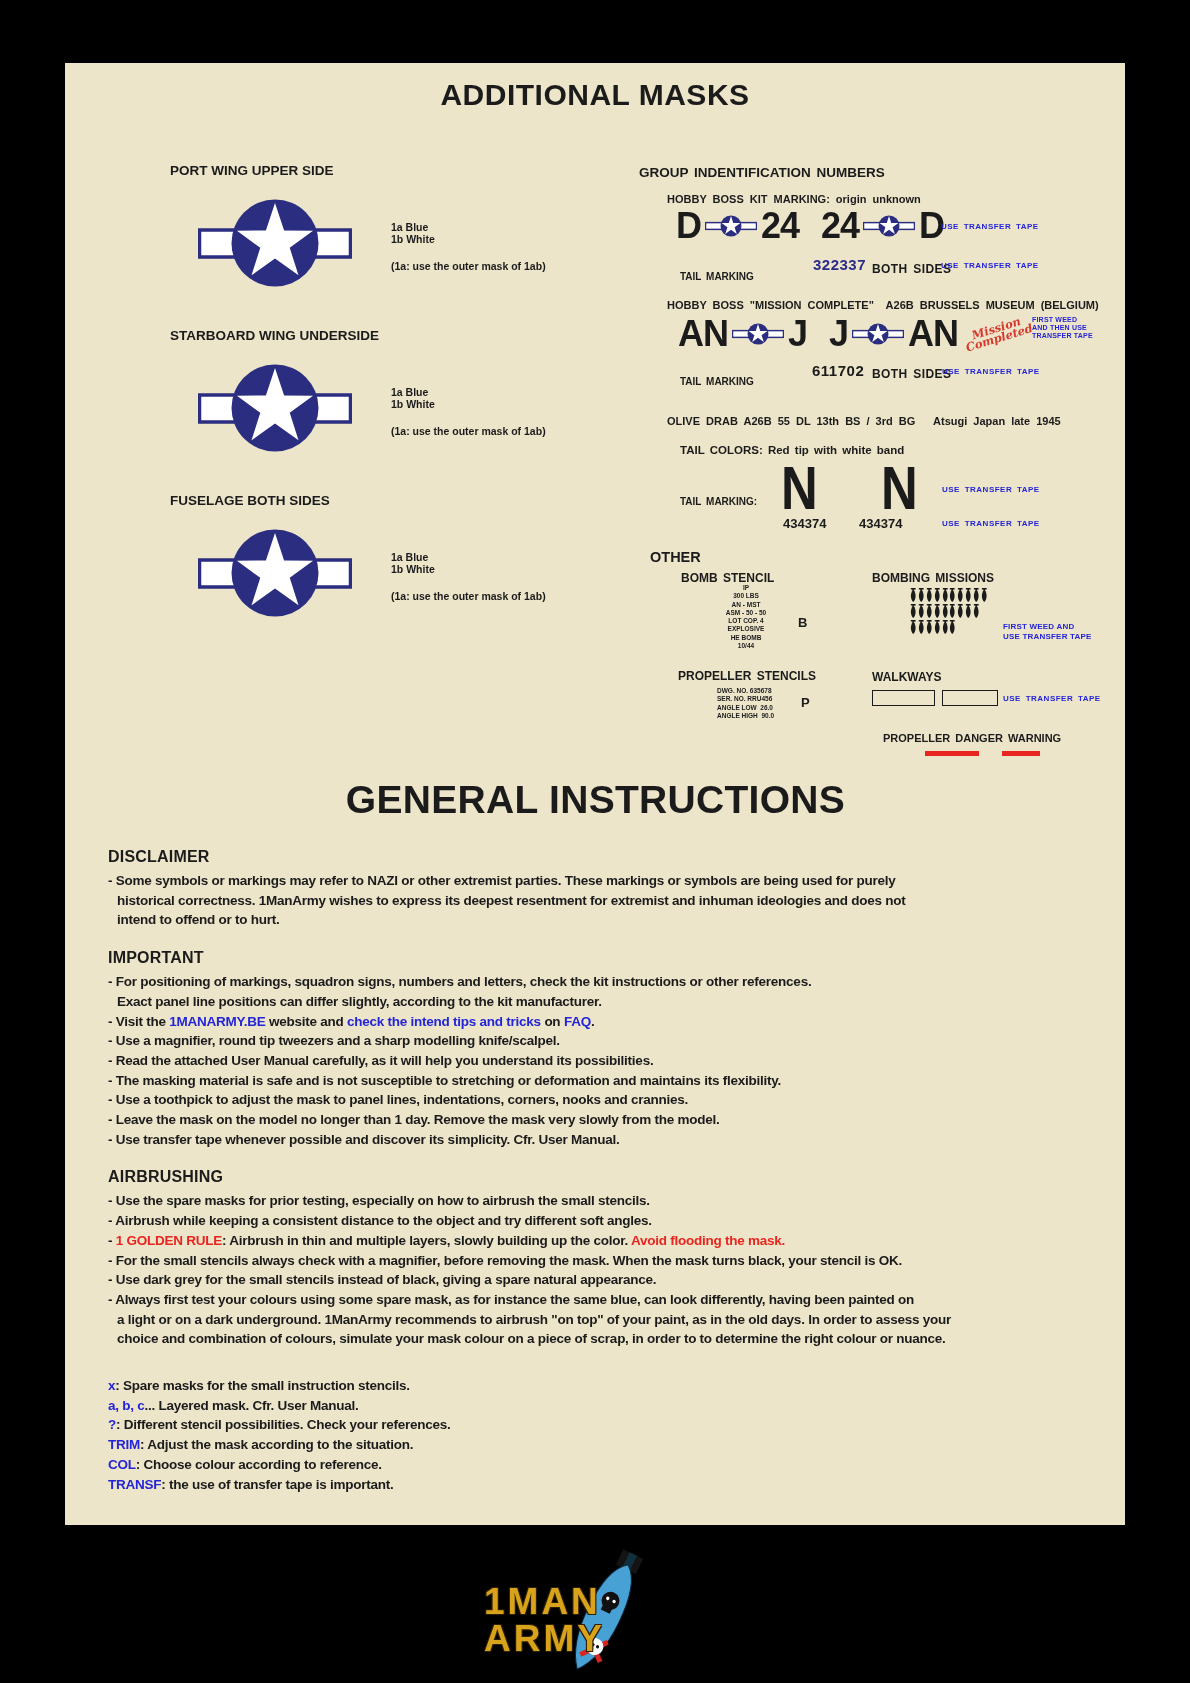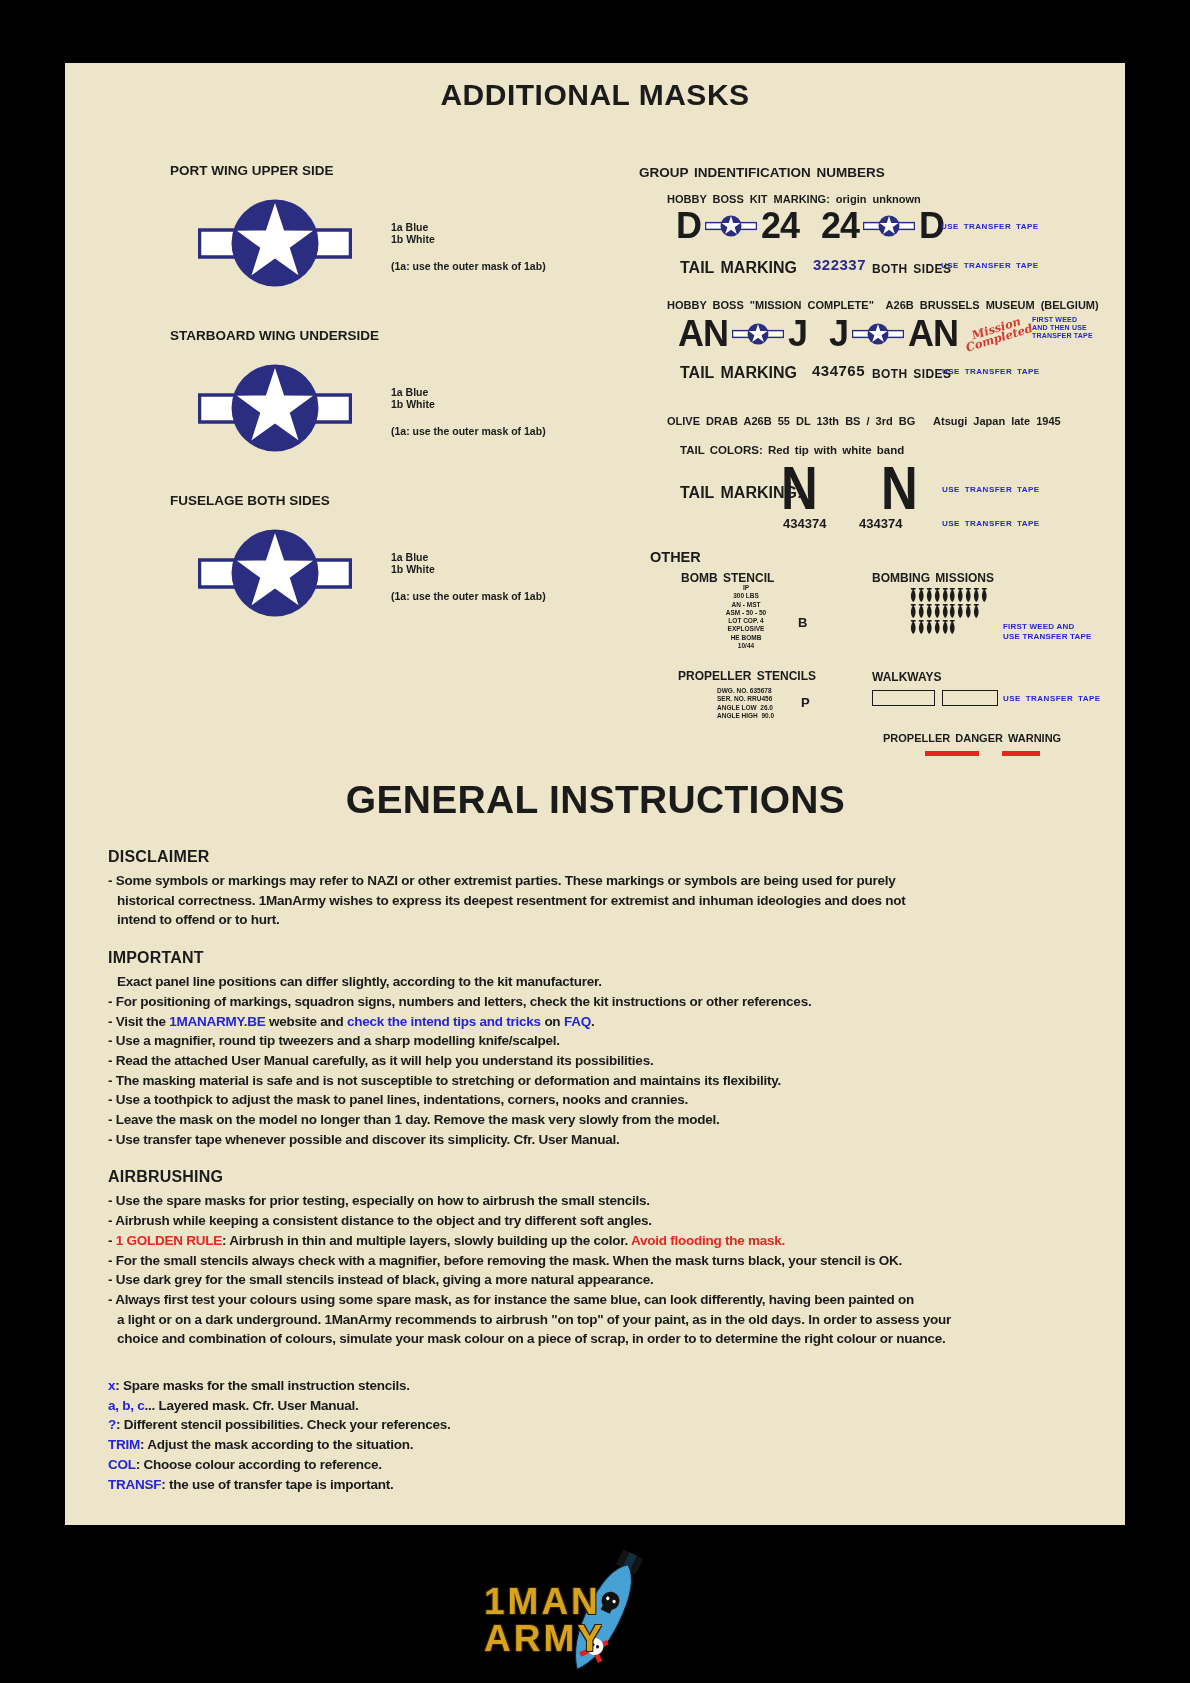--- a/index.html
+++ b/index.html
@@ -31,21 +31,21 @@
   .kit-head{font-size:11px;font-weight:bold;word-spacing:3px;}
   .kh1{left:602px;top:130px}.kh2{left:602px;top:236px}
   .mrow{position:absolute;display:flex;align-items:center;gap:4px;height:32px;}
   .mrow1{left:611px;top:147px}.mrow2{left:613px;top:255px}
   .mcode{font-size:36px;font-weight:bold;letter-spacing:-1px;line-height:32px;}
   .roundel.small{width:52px;height:22px;flex:0 0 auto;}
   .mgap{width:14px;}
   .tape{color:var(--blue);font-size:8px;font-weight:bold;letter-spacing:.5px;word-spacing:2px;}
   .tp1{left:876px;top:159px}.tp2{left:876px;top:198px}.tp3{left:877px;top:304px}
   .tpn1{left:877px;top:422px}.tpn2{left:877px;top:456px}.tpw{left:938px;top:631px}
-  .tail-label{font-size:16px;font-weight:bold;word-spacing:2px;}
+  .tail-label{font-size:10px;font-weight:bold;word-spacing:2px;margin-top:12px;}
   .tl1{left:615px;top:196px}.tl2{left:615px;top:301px}.tl3{left:615px;top:421px}
   .tail-num{font-size:15px;font-weight:bold;letter-spacing:.5px;}
   .tn1{left:748px;top:193px;color:var(--navy);}
   .tn2{left:747px;top:299px;}
   .both{font-size:12px;font-weight:bold;letter-spacing:.4px;word-spacing:2px;}
   .bs1{left:807px;top:199px}.bs2{left:807px;top:304px}
   .stamp{left:898px;top:260px;color:var(--stamp-red);font-family:"DejaVu Serif",serif;
     font-style:italic;font-size:11.5px;line-height:10px;font-weight:bold;
     transform:rotate(-17deg);text-align:center;}
   .weed3{left:967px;top:253px;color:var(--blue);font-size:7px;font-weight:bold;line-height:8px;letter-spacing:.2px;}
@@ -192,21 +192,21 @@
     <div class="abs stamp">
       <div>Mission</div>
       <div>Completed</div>
     </div>
     <div class="abs weed3">
         <div>FIRST WEED</div>
         <div>AND THEN USE</div>
         <div>TRANSFER TAPE</div>
       </div>
     <div class="abs tail-label tl2">TAIL MARKING</div>
-    <div class="abs tail-num tn2">434765</div>
+    <div class="abs tail-num tn2">611702</div>
     <div class="abs both bs2">BOTH SIDES</div>
     <div class="abs tape tp3">USE TRANSFER TAPE</div>
 
     <div class="abs kit-head olive-head pre">OLIVE DRAB A26B 55 DL 13th BS / 3rd BG   Atsugi Japan late 1945</div>
     <div class="abs tailcolors">TAIL COLORS: Red tip with white band</div>
     <div class="abs tail-label tl3">TAIL MARKING:</div>
     <div class="abs bigN n1">N</div>
     <div class="abs bigN n2">N</div>
     <div class="abs tape tpn1">USE TRANSFER TAPE</div>
     <div class="abs tnum nm1">434374</div>
@@ -379,39 +379,39 @@
         <h3>DISCLAIMER</h3>
         <div>
             <div class="iline"><span>- Some symbols or markings may refer to NAZI or other extremist parties. These markings or symbols are being used for purely</span></div>
             <div class="iline ind"><span>historical correctness. 1ManArmy wishes to express its deepest resentment for extremist and inhuman ideologies and does not</span></div>
             <div class="iline ind"><span>intend to offend or to hurt.</span></div>
           </div>
       </div>
       <div class="instr-section">
         <h3>IMPORTANT</h3>
         <div>
+            <div class="iline"><span>- For positioning of markings, squadron signs, numbers and letters, check the kit instructions or other references.</span></div>
             <div class="iline ind"><span>Exact panel line positions can differ slightly, according to the kit manufacturer.</span></div>
-            <div class="iline"><span>- For positioning of markings, squadron signs, numbers and letters, check the kit instructions or other references.</span></div>
             <div class="iline"><span>- Visit the </span><span class="t-blue">1MANARMY.BE</span><span> website and </span><span class="t-blue">check the intend tips and tricks</span><span> on </span><span class="t-blue">FAQ</span><span>.</span></div>
             <div class="iline"><span>- Use a magnifier, round tip tweezers and a sharp modelling knife/scalpel.</span></div>
             <div class="iline"><span>- Read the attached User Manual carefully, as it will help you understand its possibilities.</span></div>
             <div class="iline"><span>- The masking material is safe and is not susceptible to stretching or deformation and maintains its flexibility.</span></div>
             <div class="iline"><span>- Use a toothpick to adjust the mask to panel lines, indentations, corners, nooks and crannies.</span></div>
             <div class="iline"><span>- Leave the mask on the model no longer than 1 day. Remove the mask very slowly from the model.</span></div>
             <div class="iline"><span>- Use transfer tape whenever possible and discover its simplicity. Cfr. User Manual.</span></div>
           </div>
       </div>
       <div class="instr-section">
         <h3>AIRBRUSHING</h3>
         <div>
             <div class="iline"><span>- Use the spare masks for prior testing, especially on how to airbrush the small stencils.</span></div>
             <div class="iline"><span>- Airbrush while keeping a consistent distance to the object and try different soft angles.</span></div>
             <div class="iline"><span>- </span><span class="t-red">1 GOLDEN RULE</span><span>: Airbrush in thin and multiple layers, slowly building up the color. </span><span class="t-red">Avoid flooding the mask.</span></div>
             <div class="iline"><span>- For the small stencils always check with a magnifier, before removing the mask. When the mask turns black, your stencil is OK.</span></div>
-            <div class="iline"><span>- Use dark grey for the small stencils instead of black, giving a more natural appearance.</span></div>
+            <div class="iline"><span>- Use dark grey for the small stencils instead of black, giving a spare natural appearance.</span></div>
             <div class="iline"><span>- Always first test your colours using some spare mask, as for instance the same blue, can look differently, having been painted on</span></div>
             <div class="iline ind"><span>a light or on a dark underground. 1ManArmy recommends to airbrush "on top" of your paint, as in the old days. In order to assess your</span></div>
             <div class="iline ind"><span>choice and combination of colours, simulate your mask colour on a piece of scrap, in order to to determine the right colour or nuance.</span></div>
           </div>
       </div>
       <div class="instr-section legend">
         <div>
             <div class="iline"><span class="t-blue">x</span><span>: Spare masks for the small instruction stencils.</span></div>
             <div class="iline"><span class="t-blue">a, b, c</span><span>... Layered mask. Cfr. User Manual.</span></div>
             <div class="iline"><span class="t-blue">?</span><span>: Different stencil possibilities. Check your references.</span></div>

